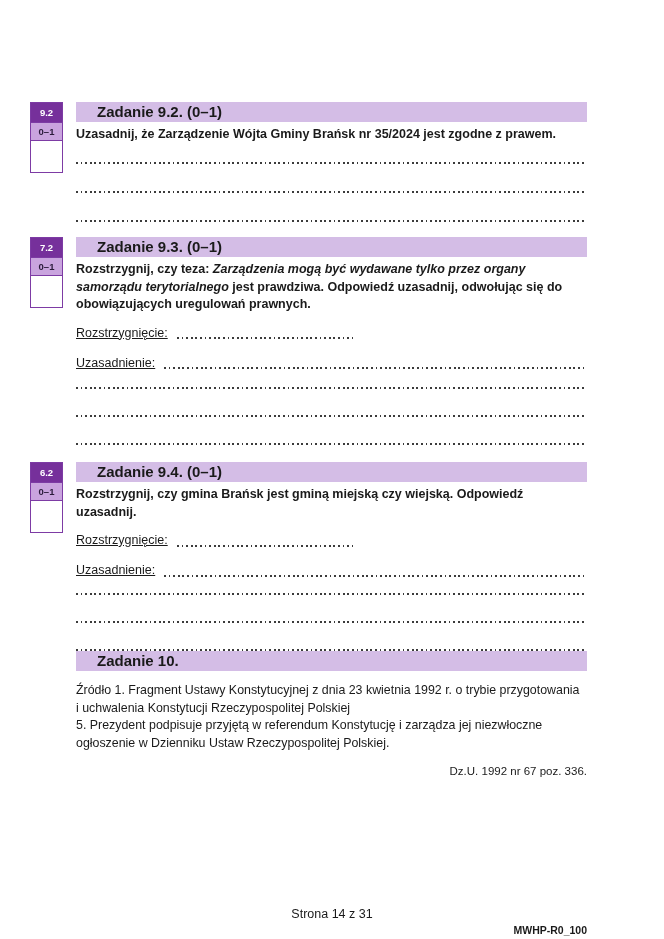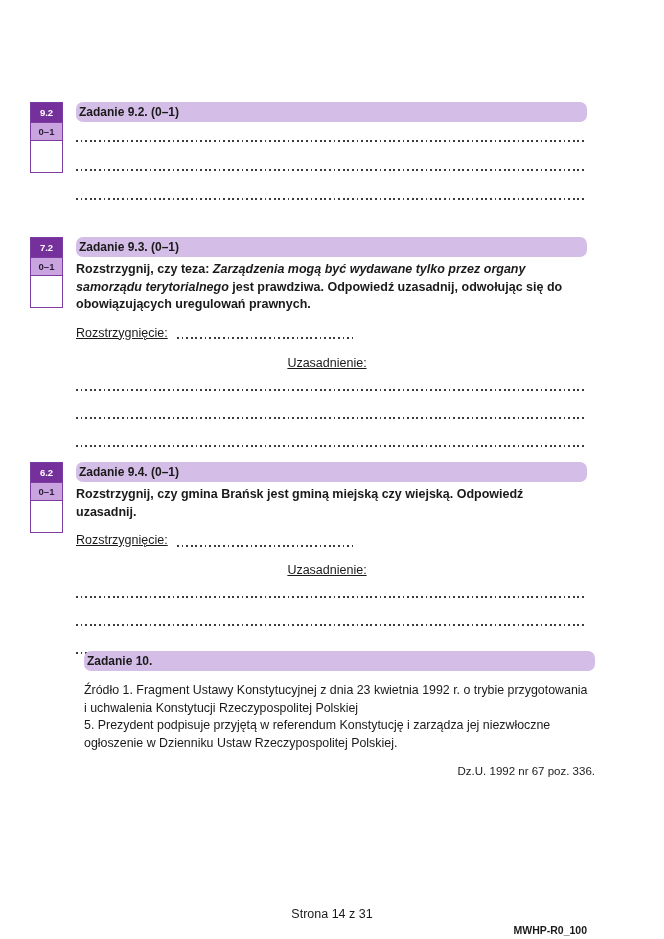--- a/index.html
+++ b/index.html
@@ -22,21 +22,21 @@
     height: 939px;
     background: #fff;
     overflow: hidden;
     margin-top: 26px;
   }
   
   section.task { position: absolute; left: 30px; width: 557px; }
   #task-9-2 { top: 76px; }
   #task-9-3 { top: 211px; }
   #task-9-4 { top: 436px; }
-  #task-10  { top: 625px; left: 84px; width: 511px; }
+  #task-10  { top: 625px; left: 76px; width: 511px; }
 
   
   .scorebox {
     position: absolute; left: 0; top: 0; width: 33px;
     border: 1.5px solid var(--border-purple);
     background: #fff;
   }
   .sb-cell {
     display: flex; align-items: center; justify-content: center;
     font-size: 9.5px; font-weight: bold;
@@ -46,23 +46,22 @@
               border-top: 1.5px solid var(--border-purple);
               border-bottom: 1.5px solid var(--border-purple); }
   .sb-empty { height: 31px; background: #fff; }
 
   .task-content { margin-left: 46px; width: 511px; }
   #task-10 .task-content { margin-left: 0; }
 
   .task-header {
     height: 20px; line-height: 20px;
     background: var(--accent-light);
-    font-weight: bold; font-size: 12px;
-    padding-left: 3px;
-    border-radius: 7px;
+    font-weight: bold; font-size: 15px;
+    padding-left: 21px;
   }
 
   .prompt {
     margin-top: 4px;
     font-weight: bold; font-size: 12.5px; line-height: 17.5px;
     white-space: pre-line;
   }
   .prompt .it { font-style: italic; }
 
   .para {
@@ -85,21 +84,21 @@
       var(--dot) 0, var(--dot) 1.8px, transparent 1.8px, transparent 4.6px);
   }
   .dots .dotline + .dotline { margin-top: 26px; }
   #task-9-2 .dots .dotline { margin-top: 27px; }
   #task-9-2 .dots .dotline:first-child { margin-top: 18px; }
   #task-9-3 .dots .dotline:first-child { margin-top: 15px; }
   #task-9-4 .dots .dotline:first-child { margin-top: 14px; }
 
   .label-row { display: flex; font-size: 12.5px; line-height: 17px; align-items: center; }
   .label-row.decision { margin-top: 11px; }
-  .label-row.justification { margin-top: 13px; flex-direction: column; }
+  .label-row.justification { margin-top: 13px; }
   .ulabel { text-decoration: underline; margin-right: 9px; white-space: nowrap; }
   .dotseg { align-self: flex-end; margin-bottom: 2.5px; }
   .dotseg.short { width: 176px; }
   .dotseg.fill { flex: 1; }
 
   
   .footer-page {
     position: absolute; top: 881px; left: 0; width: 100%;
     text-align: center; font-size: 12.5px;
   }
@@ -118,20 +117,21 @@
 <div id="page">
 
   <section class="task" id="task-9-2">
     <div class="scorebox">
       <div class="sb-cell sb-id">9.2</div>
       <div class="sb-cell sb-range">0–1</div>
       <div class="sb-cell sb-empty"></div>
     </div>
     <div class="task-content">
       <div class="task-header">Zadanie 9.2. (0–1)</div>
+      <p class="prompt">Uzasadnij, że Zarządzenie Wójta Gminy Brańsk nr 35/2024 jest zgodne z prawem.</p>
       <div class="dots">
         <div class="dotline"></div>
         <div class="dotline"></div>
         <div class="dotline"></div>
       </div>
     </div>
   </section>
 
   <section class="task" id="task-9-3">
     <div class="scorebox">

